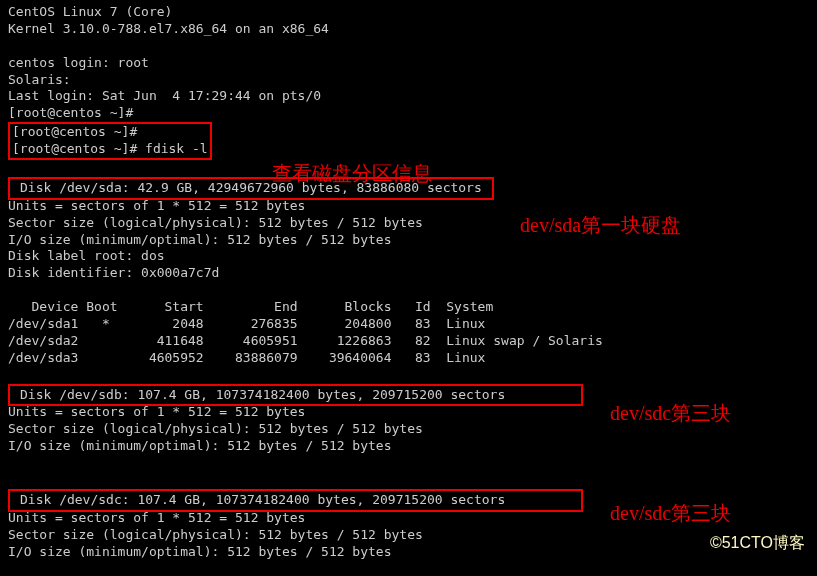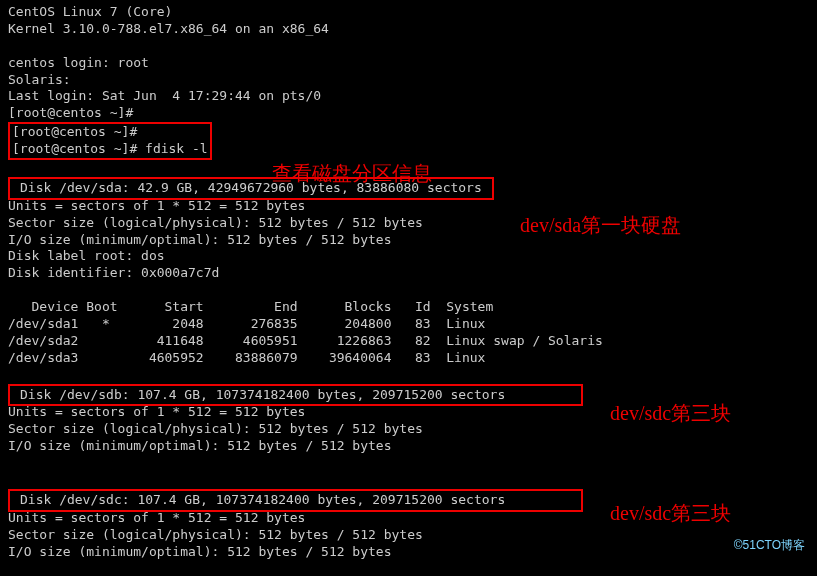--- a/index.html
+++ b/index.html
@@ -42,22 +42,22 @@
       white-space: nowrap;
     }
     .ann1 { top: 160px; left: 272px; }
     .ann2 { top: 212px; left: 520px; }
     .ann3 { top: 400px; left: 610px; }
     .ann4 { top: 500px; left: 610px; }
     .watermark {
       position: absolute;
       right: 12px;
       bottom: 22px;
-      color: #7dd3fc;
-      font-size: 12px;
+      color: #fef9c3;
+      font-size: 16px;
       font-family: sans-serif;
     }
     .rel {
       position: relative;
     }
   </style>
 </head>
 <body>
 
 <span class="line">CentOS Linux 7 (Core)</span>

